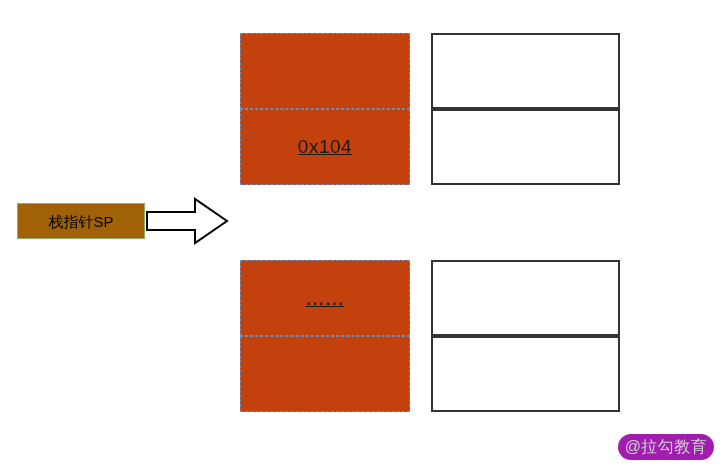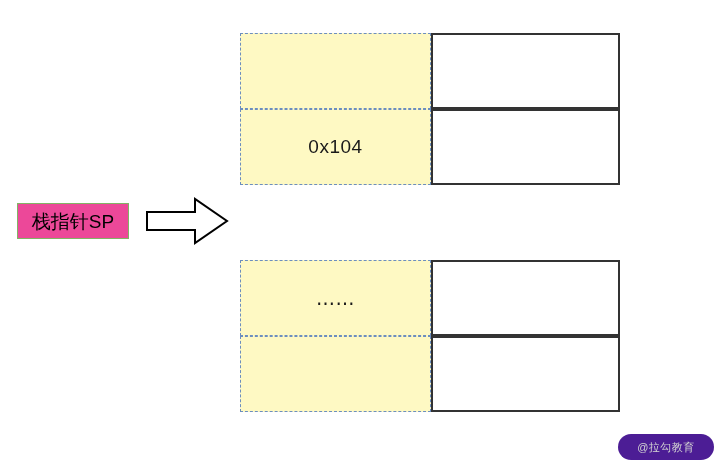--- a/index.html
+++ b/index.html
@@ -16,29 +16,29 @@
     height: 467px;
     background: #ffffff;
     overflow: hidden;
   }
 
   
   .sp-label {
     position: absolute;
     left: 17px;
     top: 203px;
-    width: 112px;
+    width: 128px;
     height: 36px;
     box-sizing: border-box;
-    background: #ec4899;
+    background: #a16207;
     border: 1px solid #82b366;
     display: flex;
     align-items: center;
     justify-content: center;
-    font-size: 19px;
+    font-size: 15px;
     color: #000000;
     line-height: 1;
     white-space: nowrap;
   }
 
   
   .sp-arrow {
     position: absolute;
     left: 145px;
     top: 196px;
@@ -57,31 +57,32 @@
   .mem-row {
     position: absolute;
     left: 0;
     width: 380px;
     height: 75.8px;
   }
   .mem-row .cell-addr {
     position: absolute;
     left: 0;
     top: 0;
-    width: 191px;
+    width: 170px;
     height: 75.8px;
     box-sizing: border-box;
-    background: #fef9c3;
+    background: #c2410c;
     border: 1px dashed #6c8ebf;
     display: flex;
     align-items: center;
     justify-content: center;
     font-size: 19px;
     color: #1a1a1a;
     letter-spacing: 0.5px;
+    text-decoration: underline;
   }
   .mem-row .cell-value {
     position: absolute;
     left: 191px;
     top: 0;
     width: 189px;
     height: 75.8px;
     box-sizing: border-box;
     background: #ffffff;
     border: 2px solid #333333;
@@ -98,26 +99,26 @@
   }
 
   
   .watermark {
     position: absolute;
     left: 618px;
     top: 434px;
     width: 96px;
     height: 26px;
     border-radius: 13px;
-    background: #4c1d95;
+    background: #a21caf;
     color: #d2d2d2;
     display: flex;
     align-items: center;
     justify-content: center;
-    font-size: 11px;
+    font-size: 16px;
     letter-spacing: 0.5px;
     white-space: nowrap;
   }
 </style>
 </head>
 <body>
 
 <div id="canvas">
 
   <div class="sp-label">栈指针SP</div>

